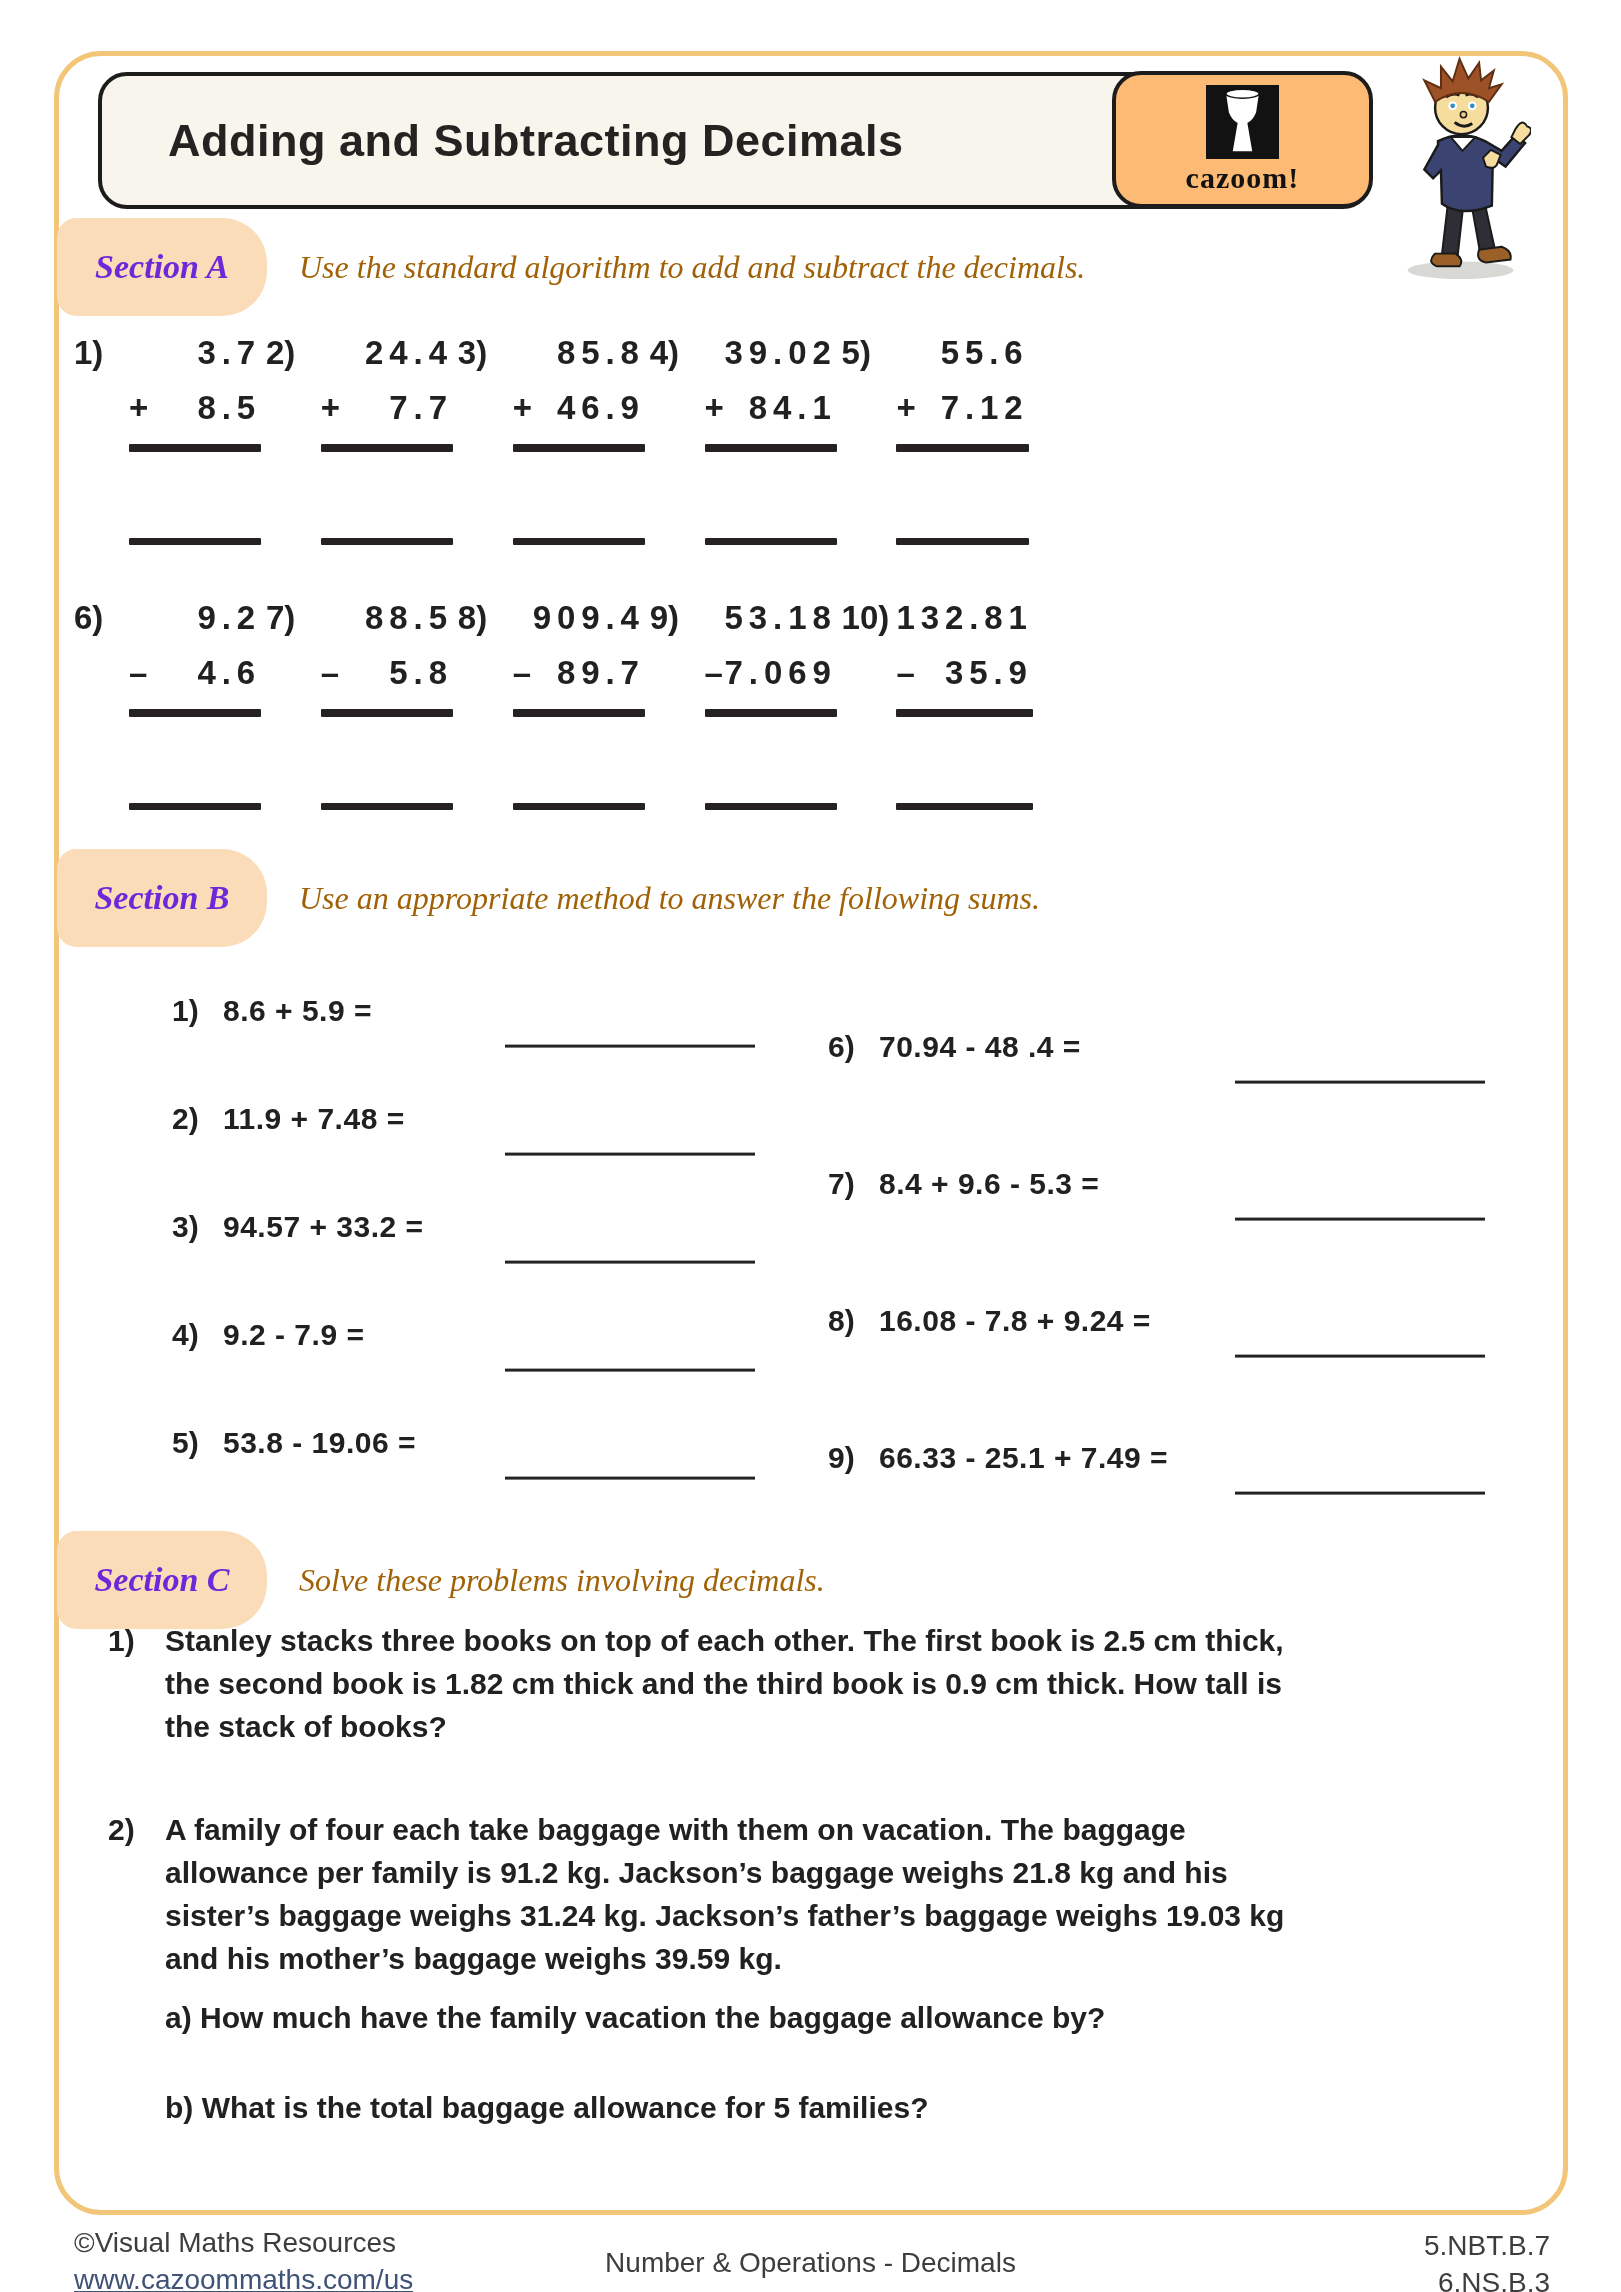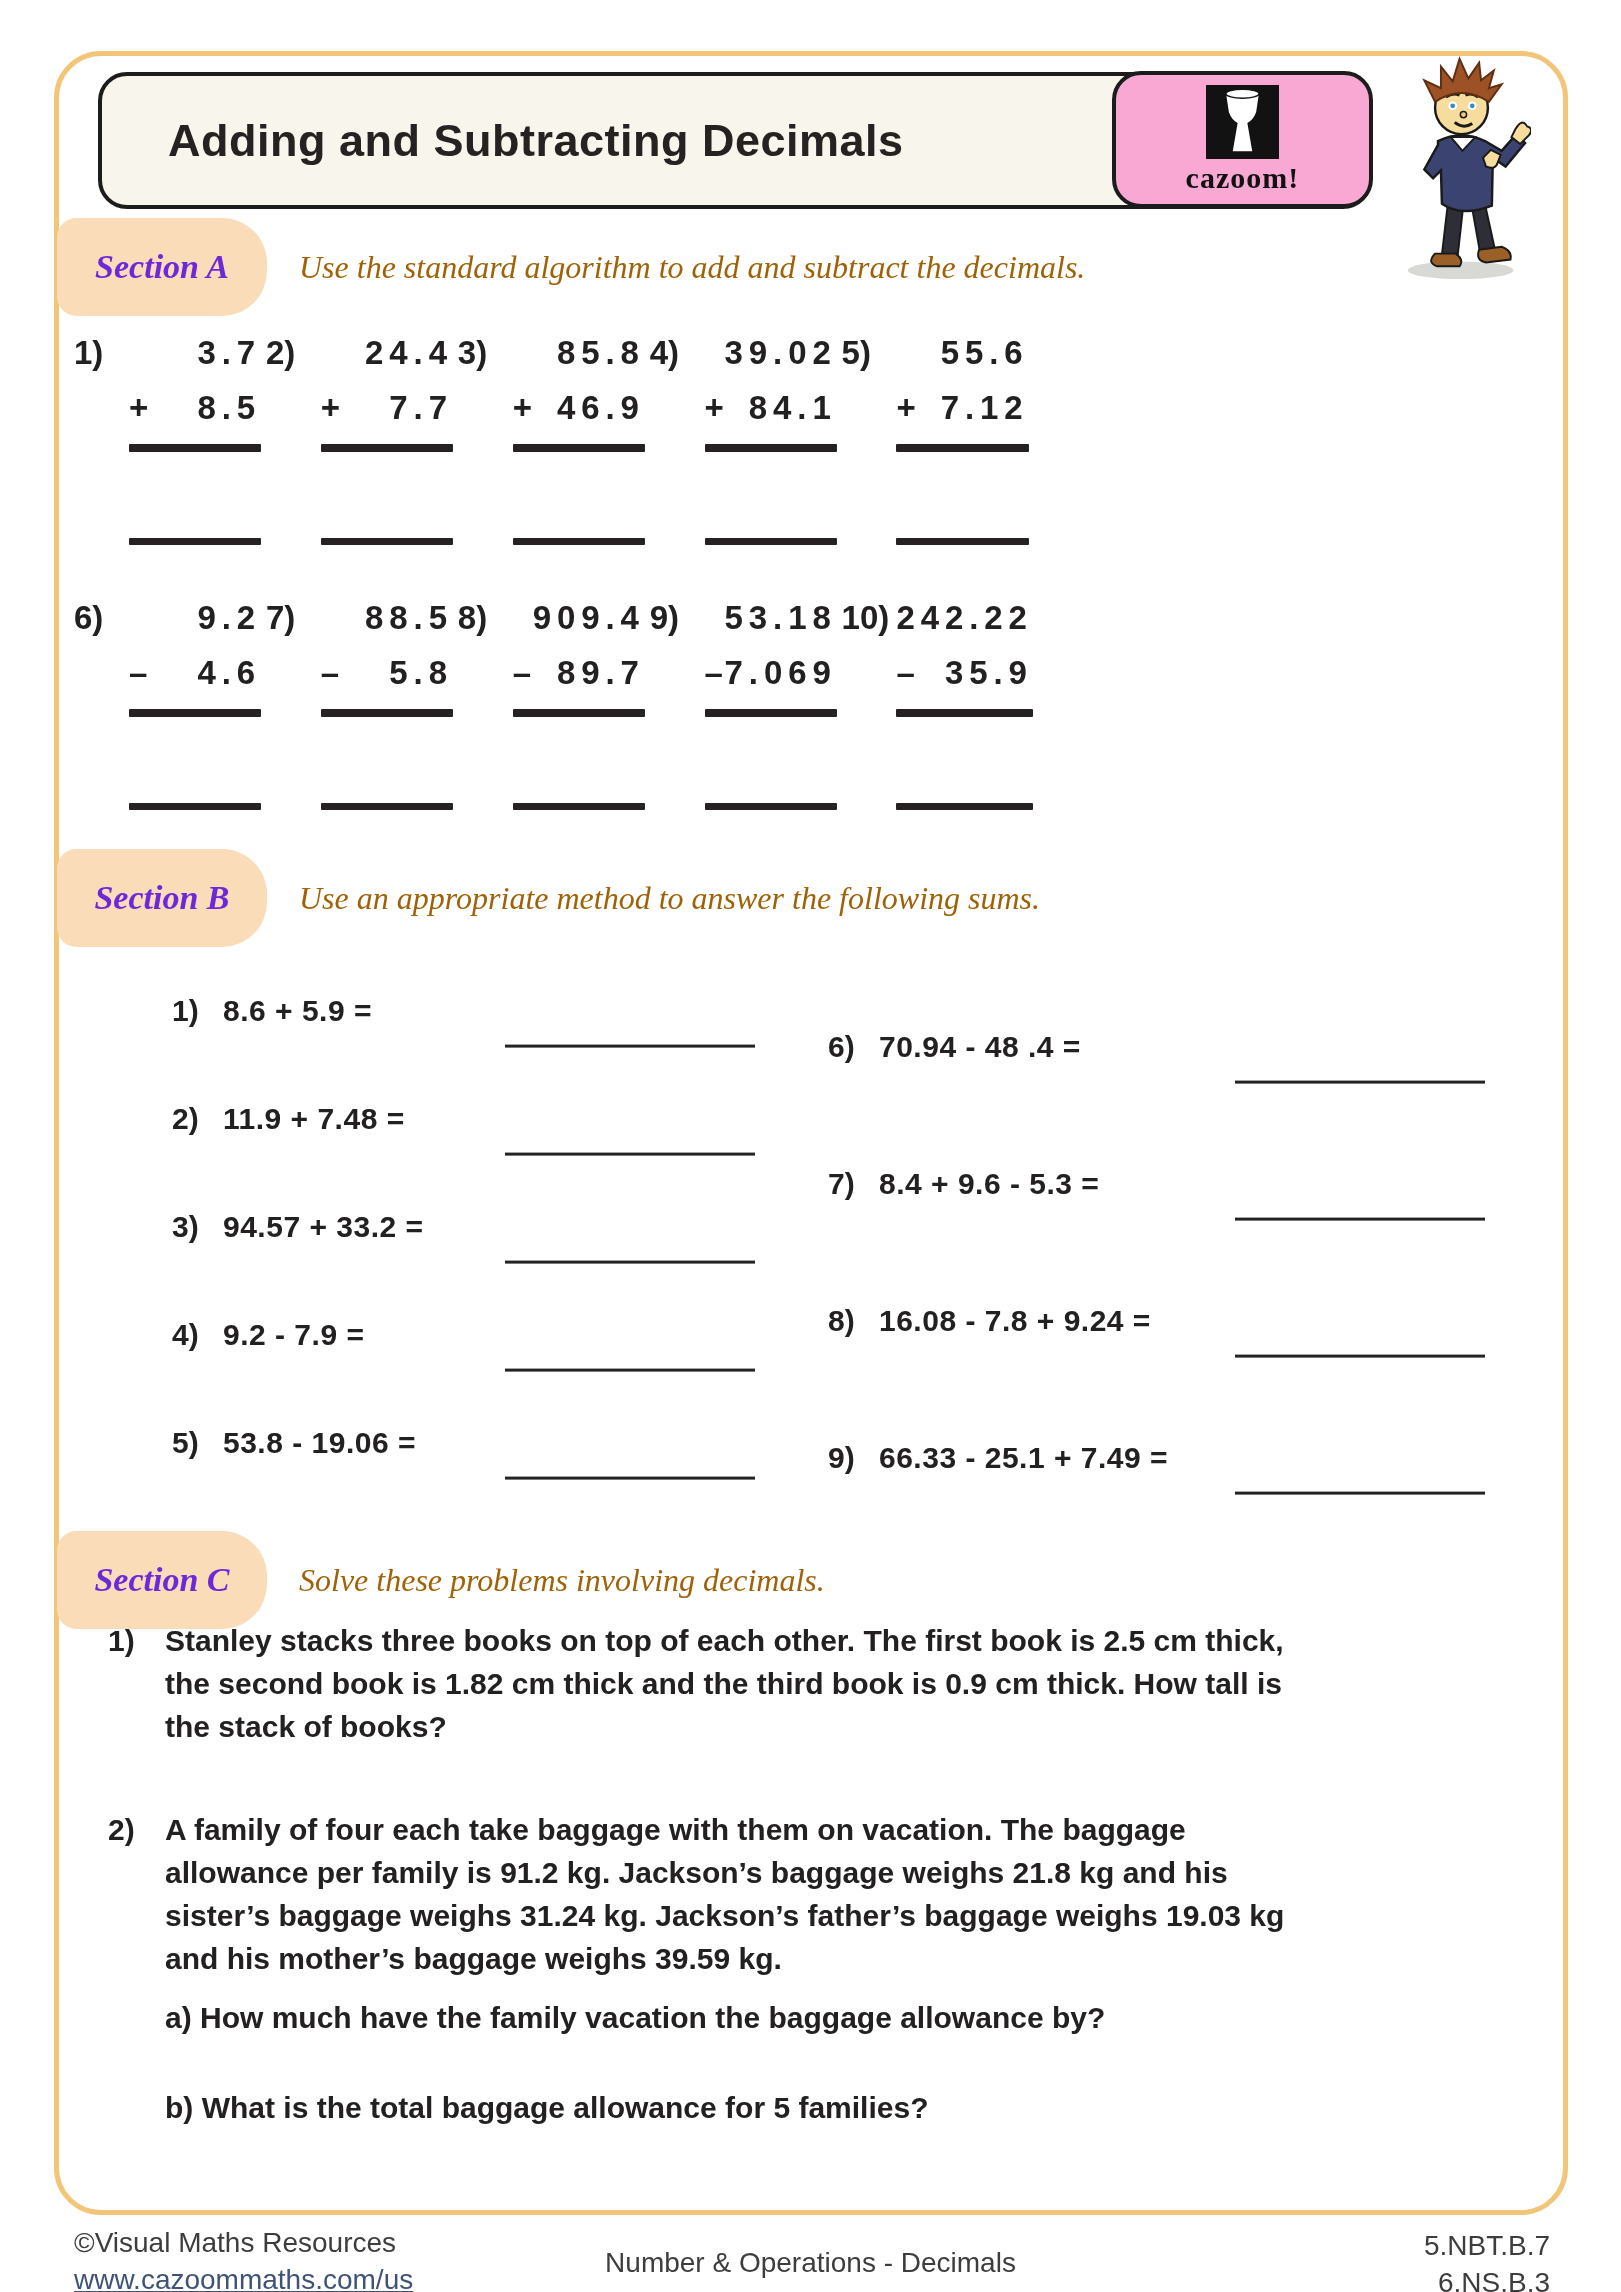--- a/index.html
+++ b/index.html
@@ -9,21 +9,21 @@
   
   .frame{position:absolute;left:54px;top:51px;width:1504px;height:2154px;
          border:5.9px solid #f2c578;border-radius:47px;background:#ffffff;}
 
   
   .title-box{position:absolute;left:98px;top:72px;width:1266px;height:129px;
              border:4.9px solid #1c1c1c;border-radius:29px;background:#f8f5ec;
              display:flex;align-items:center;}
   .title-text{font-size:45px;font-weight:bold;letter-spacing:0.5px;padding-left:66px;color:#262222;}
   .logo-box{position:absolute;right:-4.9px;top:-4.9px;width:253px;height:129px;
-            border:4.9px solid #1c1c1c;border-radius:29px;background:#f9a8d4;
+            border:4.9px solid #1c1c1c;border-radius:29px;background:#fdba74;
             display:flex;flex-direction:column;align-items:center;justify-content:center;}
   .logo-square{width:73px;height:74px;background:#121212;display:flex;align-items:flex-end;justify-content:center;}
   .logo-word{font-family:"Liberation Serif",serif;font-weight:bold;font-size:30px;color:#121212;margin-top:2px;letter-spacing:1px;}
   .mascot{position:absolute;left:1392px;top:51px;}
 
   
   .badge{position:absolute;left:57px;width:210px;height:98px;background:#fadcb8;
          border-radius:19.6px 45px 45px 19.6px;display:flex;align-items:center;justify-content:center;}
   .badge-label{font-family:"Liberation Serif",serif;font-style:italic;font-weight:bold;
                font-size:34px;color:#6d28d9;}
@@ -203,21 +203,21 @@
       <span class="a-val">53.18</span>
       <div class="a-opline">
           <span class="a-op">–</span>
           <span class="a-val">7.069</span>
         </div>
       <div class="a-bar"></div>
       <div class="a-ans"></div>
     </div>
     <div class="a-prob">
       <span class="a-num">10)</span>
-      <span class="a-val">242.22</span>
+      <span class="a-val">132.81</span>
       <div class="a-opline">
           <span class="a-op">–</span>
           <span class="a-val">35.9</span>
         </div>
       <div class="a-bar"></div>
       <div class="a-ans"></div>
     </div>
   </div>
 
   <div class="badge" style="top:849px">

